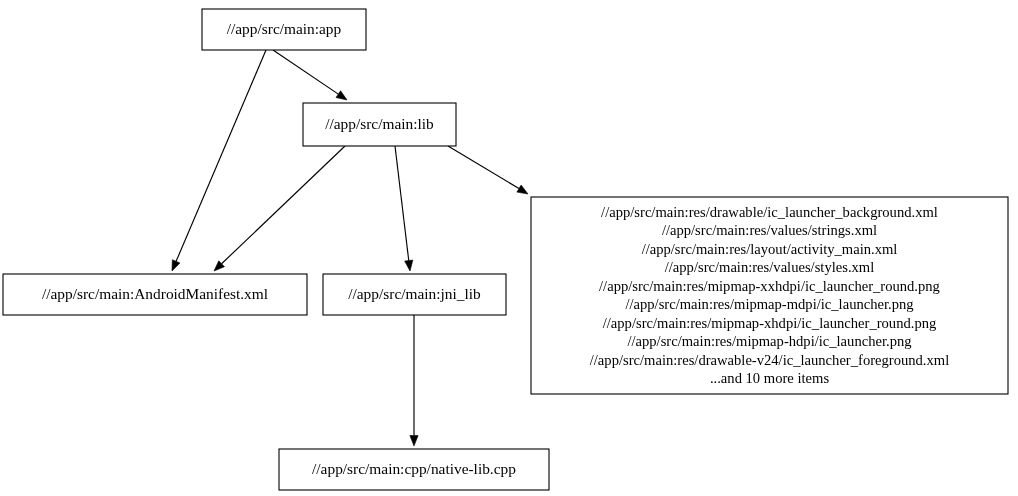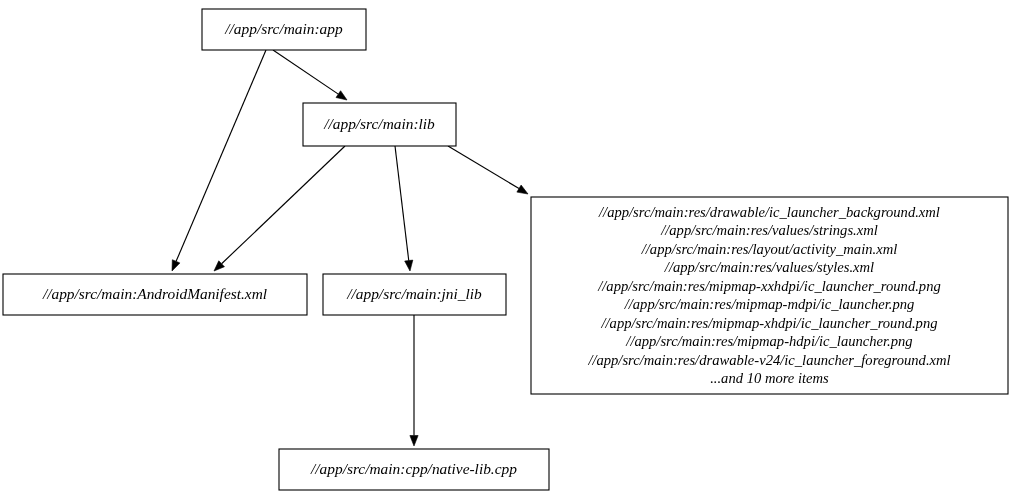--- a/index.html
+++ b/index.html
@@ -10,21 +10,20 @@
   body {
     width: 1018px;
     height: 496px;
     overflow: hidden;
     font-family: "Liberation Serif", "DejaVu Serif", serif;
   }
   #graph-root {
     position: relative;
     width: 1018px;
     height: 496px;
-    font-style: italic;
   }
   svg#graph-canvas {
     display: block;
     width: 1018px;
     height: 496px;
   }
   .node-box {
     fill: #ffffff;
     stroke: #000000;
     stroke-width: 1.1;

